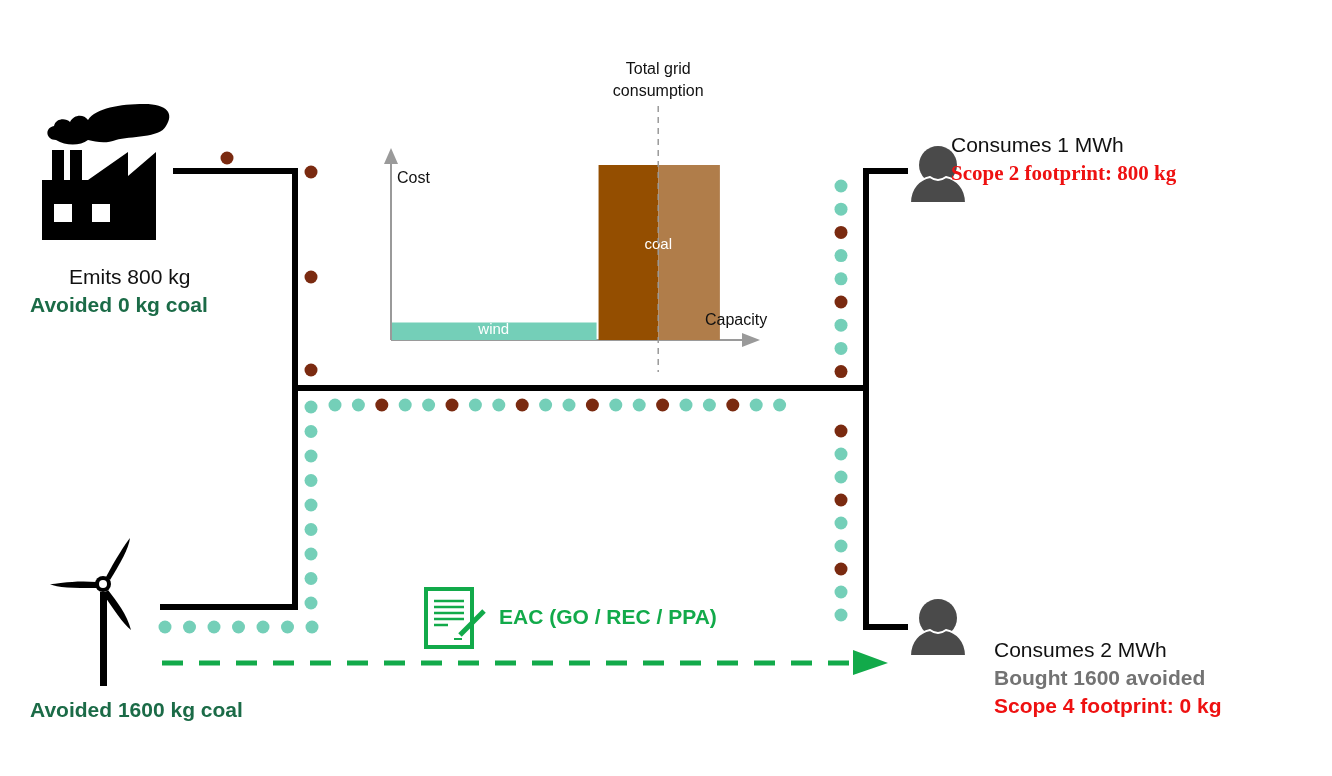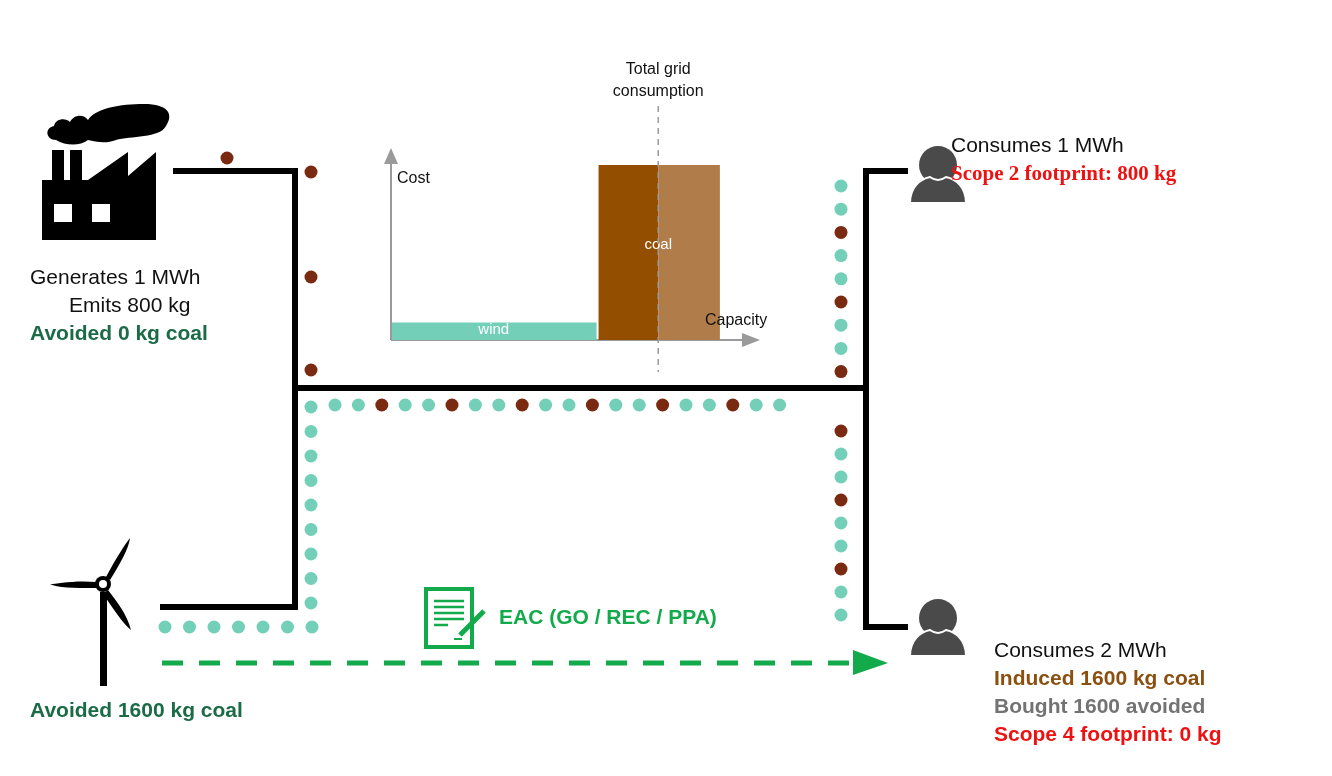--- a/index.html
+++ b/index.html
@@ -136,34 +136,32 @@
       <text x="658.2222222222222" y="248.5" text-anchor="middle" font-size="15" fill="#ffffff" class="chart-text">coal</text>
       <line x1="658.2222222222222" y1="106" x2="658.2222222222222" y2="372" stroke="#9a9a9a" stroke-width="1.5" stroke-dasharray="6 5"></line>
       <text x="658.2222222222222" y="74" text-anchor="middle" font-size="16" fill="#111" class="chart-text">Total grid</text>
       <text x="658.2222222222222" y="96" text-anchor="middle" font-size="16" fill="#111" class="chart-text">consumption</text>
       <text x="397" y="183" font-size="16" fill="#111" class="chart-text">Cost</text>
       <text x="705" y="325" font-size="16" fill="#111" class="chart-text">Capacity</text>
     </g>
 </svg>
 
 <div class="label" style="left:30px; top:263px;">
-  <div class="lbl" style="color: rgb(17, 17, 17); font-weight: normal;">Generates 1 MWh</div>
   <div class="lbl" style="color: rgb(17, 17, 17); font-weight: normal; margin-left: 39px;">Emits 800 kg</div>
   <div class="lbl" style="color: rgb(27, 107, 71); font-weight: bold;">Avoided 0 kg coal</div>
 </div>
 
 <div class="label" style="left:30px; top:696px;">
   <div class="lbl" style="color: rgb(27, 107, 71); font-weight: bold;">Avoided 1600 kg coal</div>
 </div>
 
 <div class="label" style="left:951px; top:131px;">
   <div class="lbl" style="color: rgb(17, 17, 17); font-weight: normal;">Consumes 1 MWh</div>
   <div class="lbl" style="color: rgb(238, 17, 17); font-weight: bold; font-family: Liberation Serif, serif;">Scope 2 footprint: 800 kg</div>
 </div>
 
 <div class="label" style="left:994px; top:600px;">
   <div class="lbl" style="color: rgb(17, 17, 17); font-weight: normal; margin-top: 36px;">Consumes 2 MWh</div>
-  <div class="lbl" style="color: rgb(139, 80, 16); font-weight: bold;">Induced 1600 kg coal</div>
   <div class="lbl" style="color: #737373; font-weight: bold;">Bought 1600 avoided</div>
   <div class="lbl" style="color: rgb(238, 17, 17); font-weight: bold;">Scope 4 footprint: 0 kg</div>
 </div>
 
 <div class="label bold" style="left:499px; top:603px; color:#12aa4a; font-weight:bold;">EAC (GO / REC / PPA)</div>
 
 </body></html>

